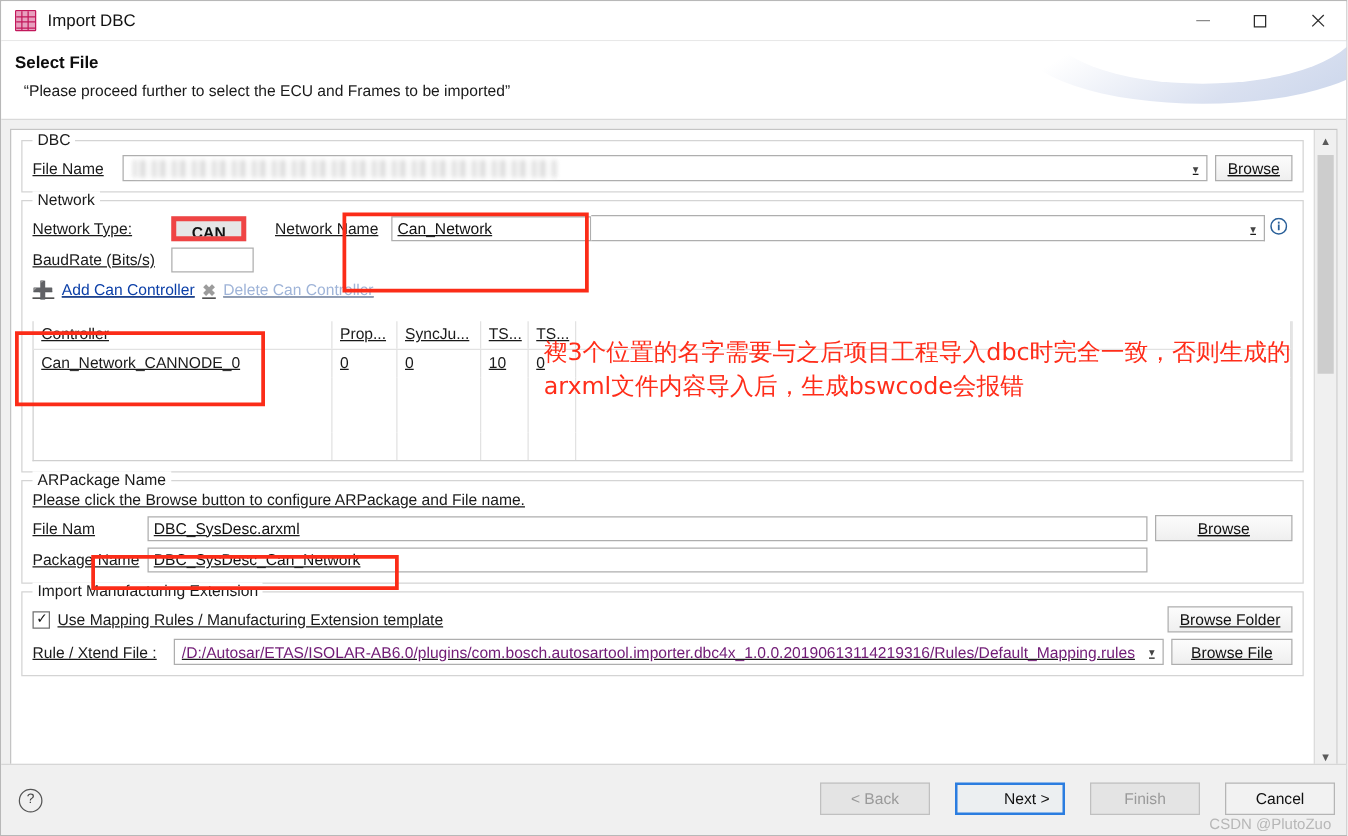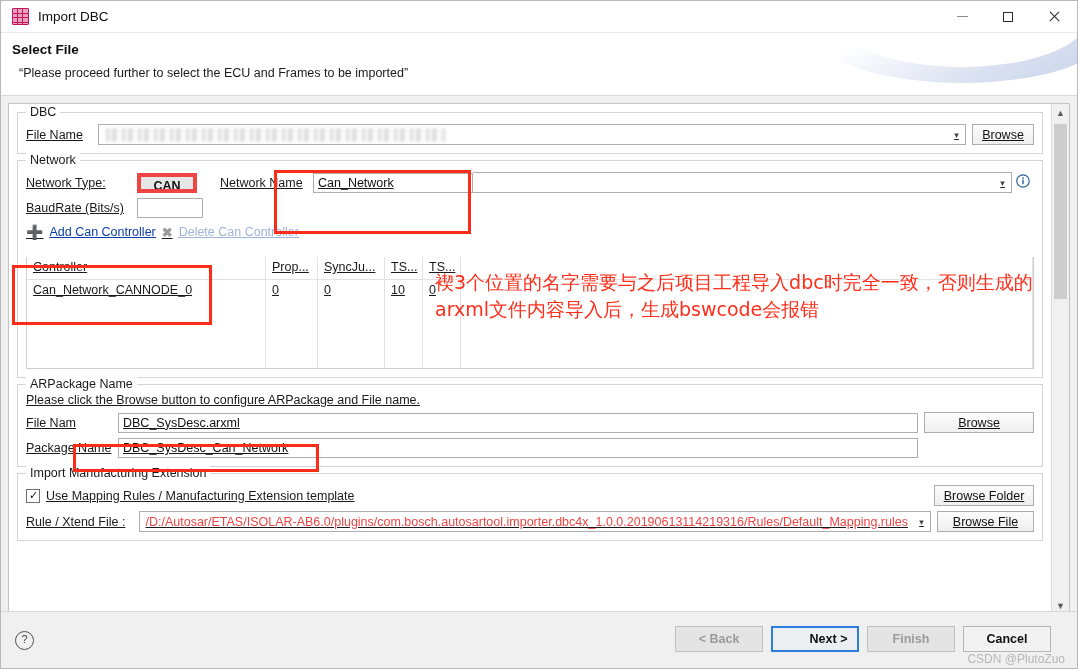--- a/index.html
+++ b/index.html
@@ -50,21 +50,21 @@
 
   
   .group{position:relative;border:1px solid #d4d4d4;margin-bottom:6px;padding:6px 8px 8px 8px;text-decoration:underline;}
   .group>.legend{position:absolute;top:-8px;left:8px;background:#fff;padding:0 4px;font-size:12.5px;color:#1a1a1a;}
   .row{display:flex;align-items:center;margin-top:5px;}
   .lbl{font-size:12.5px;color:#1a1a1a;white-space:nowrap;}
 
   .tfield{height:20px;border:1px solid #aeaeae;background:#fff;box-sizing:border-box;
           padding:0 4px;font-size:12.5px;line-height:19px;color:#111;overflow:hidden;white-space:nowrap;}
   .combo{display:flex;align-items:center;height:21px;border:1px solid #aeaeae;background:#fff;box-sizing:border-box;}
-  .combo .val{flex:1;padding:0 5px;font-size:12.5px;line-height:20px;white-space:nowrap;overflow:hidden;color:#ef4444;}
+  .combo .val{flex:1;padding:0 5px;font-size:12.5px;line-height:20px;white-space:nowrap;overflow:hidden;color:#701a75;}
   .combo .arrow{width:17px;text-align:center;font-size:9px;color:#444;}
   .btn{height:21px;min-width:62px;border:1px solid #adadad;background:linear-gradient(#fcfcfc,#efefef);
        font-size:12.5px;display:flex;align-items:center;justify-content:center;color:#111;box-sizing:border-box;}
   .btn u{text-decoration:underline;}
   .ro{background:#e6e6e6;border:4px solid #ef4444;text-align:center;font-weight:bold;}
 
   .blur{height:14px;margin:3px 2px;background:
      repeating-linear-gradient(90deg,#d9d9d9 0 3px,#f2f2f2 3px 7px,#cfcfcf 7px 10px,#fafafa 10px 16px);
      filter:blur(1.6px);opacity:.85;width:340px;}
 
@@ -84,21 +84,21 @@
 
   
   .anno{position:absolute;left:434px;top:268px;width:612px;color:#ff2d1a;font-size:19px;line-height:27px;
         font-family:"DejaVu Sans",sans-serif;pointer-events:none;}
   .redbox{position:absolute;border:3px solid #fb2c18;pointer-events:none;box-sizing:border-box;}
 
   
   .footer{position:absolute;left:0;right:0;bottom:0;height:56px;background:#f0f0f0;border-top:1px solid #d6d6d6;}
   .help{position:absolute;left:14px;top:19px;width:17px;height:17px;border:1.3px solid #555;border-radius:50%;
         font-size:11px;line-height:15px;text-align:center;color:#444;}
-  .fbtns{position:absolute;right:26px;top:14px;display:flex;gap:8px;font-weight:bold;}
+  .fbtns{position:absolute;right:9px;top:14px;display:flex;gap:20px;}
   .fbtn{width:88px;height:26px;display:flex;align-items:center;justify-content:center;font-size:12.5px;
         border:1px solid #c0c0c0;background:#e4e4e4;color:#9a9a9a;box-sizing:border-box;}
   .fbtn.sel{border:2px solid #2b7de0;background:#eceff1;color:#111;padding-left:27px;}
   .fbtn.plain{background:#f2f2f2;color:#111;border:1px solid #b5b5b5;}
   .wm{position:absolute;right:12px;bottom:2px;font-size:12px;color:#b7b7b7;}
 </style>
 </head>
 <body>
 
 <div class="window">

